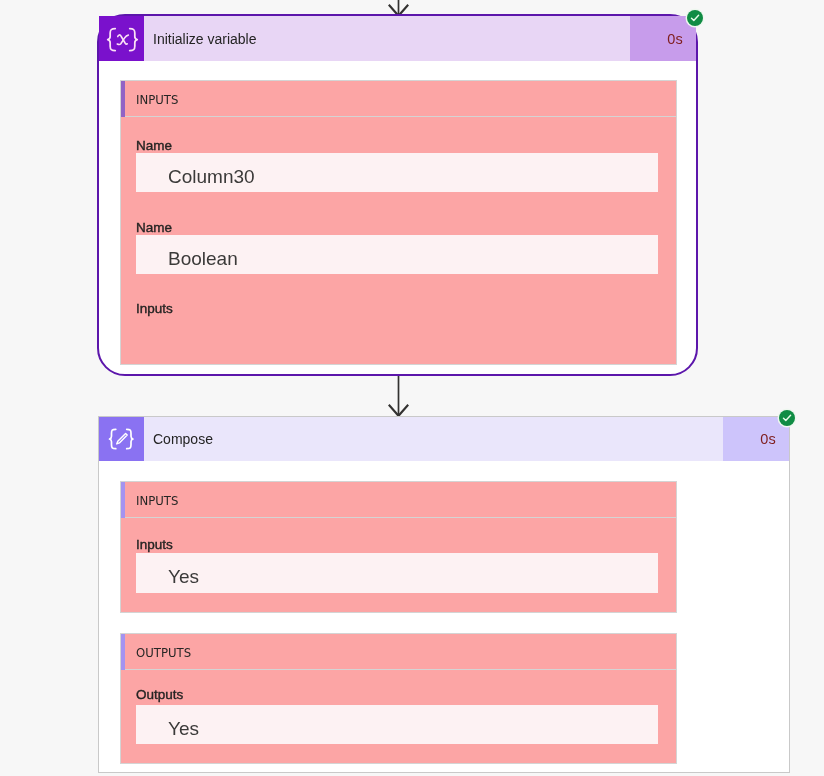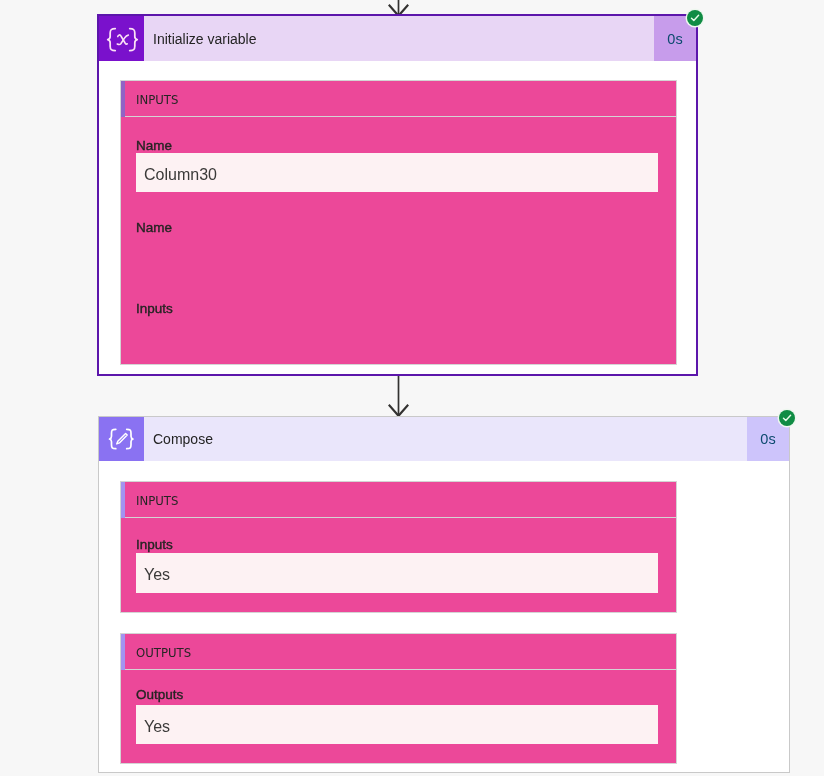--- a/index.html
+++ b/index.html
@@ -21,57 +21,57 @@
   .card { position: absolute; background: #ffffff; box-sizing: border-box; }
   .card.selected { border: 2px solid #5c16ab; }
   .card.plain { border: 1px solid #c9c9c9; }
 
   .card-header { position: relative; display: flex; align-items: stretch; box-sizing: border-box; }
   .card-icon { flex: 0 0 auto; display: flex; align-items: center; justify-content: center; }
   .card-icon svg { display: block; }
   .card-title { flex: 1 1 auto; display: flex; align-items: center; padding-left: 9px;
                 font-size: 14px; color: #242424; }
   .card-duration { flex: 0 0 auto; display: flex; align-items: center; justify-content: center;
-                   font-size: 14.5px; color: #0c4a6e; }
+                   font-size: 14.5px; color: #7f1d1d; padding-left: 24px; }
 
   
   .badge { position: absolute; border-radius: 50%; display: flex;
            align-items: center; justify-content: center; }
   .badge svg { display: block; }
 
   
-  .subcard { position: absolute; box-sizing: border-box; border: 1px solid #d4d4d4; background: #ec4899; }
+  .subcard { position: absolute; box-sizing: border-box; border: 1px solid #d4d4d4; background: #fca5a5; }
   .subcard-head { position: relative; box-sizing: border-box;
                   border-bottom: 1px solid #d4d4d4; }
   .accent { position: absolute; left: 0; top: 0; bottom: -1px; width: 4px; }
   .subcard-head-label { position: absolute; left: 15px; font-size: 13px;
                         font-family: "DejaVu Sans", sans-serif; font-stretch: condensed;
                         color: #262625; }
 
   .field-label { position: absolute; font-size: 13.5px; font-weight: 400; color: #252423; margin-top: 8px;
                  -webkit-text-stroke: 0.38px #252423; }
   .field-box { position: absolute; box-sizing: border-box; background: #fdf2f3; }
-  .field-box .val { position: absolute; left: 8px; font-size: 16px; color: #3b3a39; }
+  .field-box .val { position: absolute; left: 32px; font-size: 19px; color: #3b3a39; }
   .field-box.outlined { background: #ffffff; border: 1px solid #cfcfcf; }
   .field-box.outlined .val { left: 11px; font-family: "DejaVu Sans Mono", monospace;
                              font-size: 13px; color: #2e4a60; }
 </style>
 </head>
 <body>
 
 <div class="canvas">
 
   <div class="connector" style="left:387px; top:-24px;">
     <svg width="23" height="42" viewBox="0 0 23 42">
       <path d="M11.5 0 L11.5 39.4" stroke="#333231" stroke-width="1.7" fill="none"></path>
       <path d="M1.8 28.8 L11.5 39.8 L21.2 28.8" stroke="#333231" stroke-width="2.1" fill="none" stroke-linecap="butt" stroke-linejoin="miter"></path>
     </svg>
   </div>
 
-  <div class="card selected" style="left:97px; top:14px; width:601px; height:362px;">
+  <div class="card selected" style="left:97px; top:14px; width:601px; height:362px;border-radius:28px;">
 
     <div class="card-header" style="height:45px; background:#e8d6f5;">
       <div class="card-icon" style="width:45px; background:#7a11cc;">
         <svg width="45" height="47" viewBox="0 0 46 48">
           <path d="M16.6 13.9 C12.4 13.9 11.4 15.1 11.4 18.4 L11.4 21.9 C11.4 23.6 10.6 24.6 8.9 25.1
                    C10.6 25.6 11.4 26.6 11.4 28.3 L11.4 31.8 C11.4 35.1 12.4 36.3 16.6 36.3" stroke="#fbe0f5" stroke-width="1.8" fill="none" stroke-linecap="round" stroke-linejoin="round"></path>
           <path d="M31.4 13.9 C35.6 13.9 36.6 15.1 36.6 18.4 L36.6 21.9 C36.6 23.6 37.4 24.6 39.1 25.1
                    C37.4 25.6 36.6 26.6 36.6 28.3 L36.6 31.8 C36.6 35.1 35.6 36.3 31.4 36.3" stroke="#fbe0f5" stroke-width="1.8" fill="none" stroke-linecap="round" stroke-linejoin="round"></path>
           <path d="M19.2 22.0 C19.6 20.0 21.6 19.7 22.6 21.7 L26.8 28.8 C27.4 29.7 28.0 29.9 28.9 29.5" stroke="#fbe0f5" stroke-width="1.65" fill="none" stroke-linecap="round"></path>
           <path d="M30.0 20.5 C28.3 20.6 27.3 21.6 26.2 23.4 L22.3 29.3 C21.4 30.4 20.1 30.3 18.7 29.6" stroke="#fbe0f5" stroke-width="1.65" fill="none" stroke-linecap="round"></path>
@@ -92,20 +92,23 @@
         <div class="accent" style="background:#9163c5;"></div>
         <div class="subcard-head-label" style="top:11px;">INPUTS</div>
       </div>
 
       <div class="field-label" style="left:15px; top:49px;">Name</div>
       <div class="field-box" style="left:15px; top:72px; width:522px; height:39px;">
         <span class="val" style="top:12.5px;">Column30</span>
       </div>
 
       <div class="field-label" style="left:15px; top:131px;">Name</div>
+      <div class="field-box" style="left:15px; top:154px; width:522px; height:39px;">
+        <span class="val" style="top:12.5px;">Boolean</span>
+      </div>
 
       <div class="field-label" style="left:15px; top:212px;">Inputs</div>
     </div>
   </div>
 
   <div class="connector" style="left:387px; top:376px;">
     <svg width="23" height="42" viewBox="0 0 23 42">
       <path d="M11.5 0 L11.5 39.4" stroke="#333231" stroke-width="1.7" fill="none"></path>
       <path d="M1.8 28.8 L11.5 39.8 L21.2 28.8" stroke="#333231" stroke-width="2.1" fill="none" stroke-linecap="butt" stroke-linejoin="miter"></path>
     </svg>

